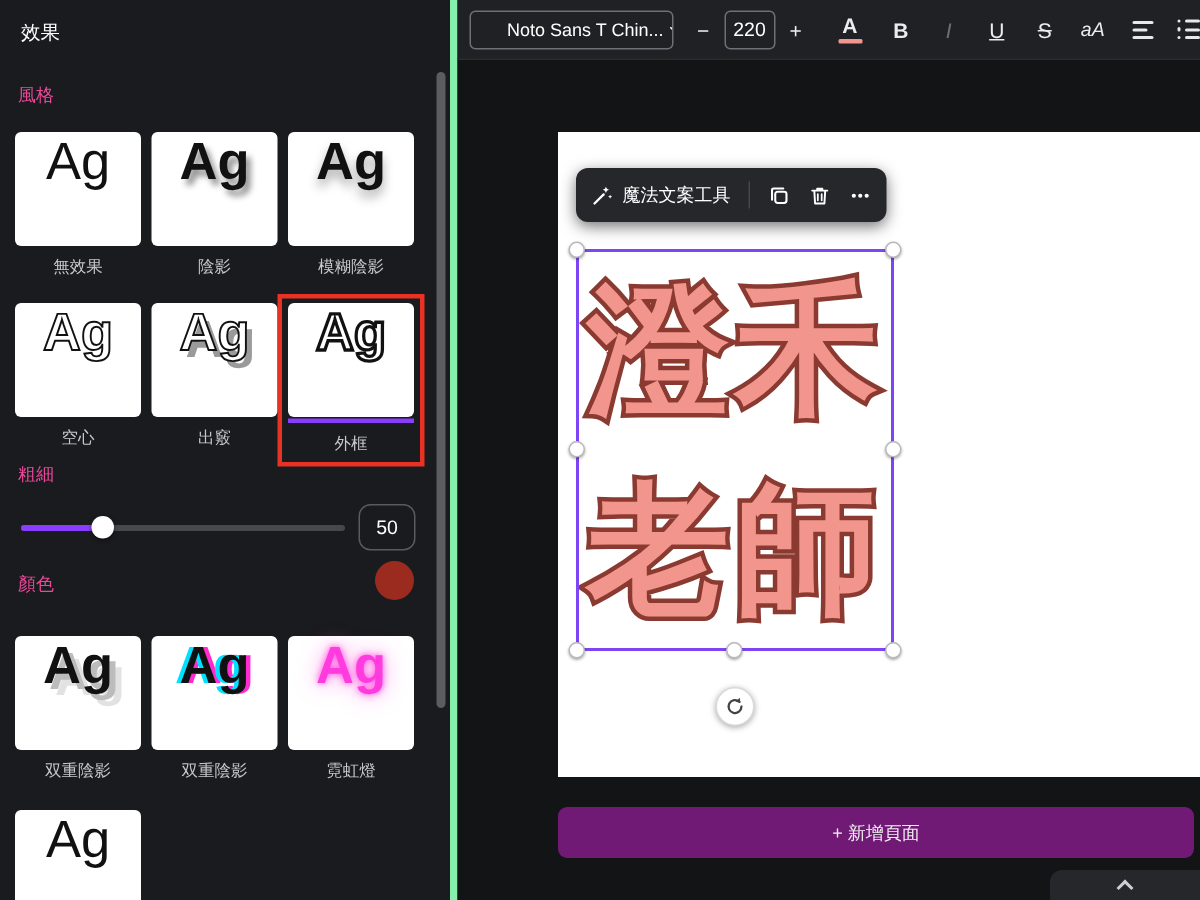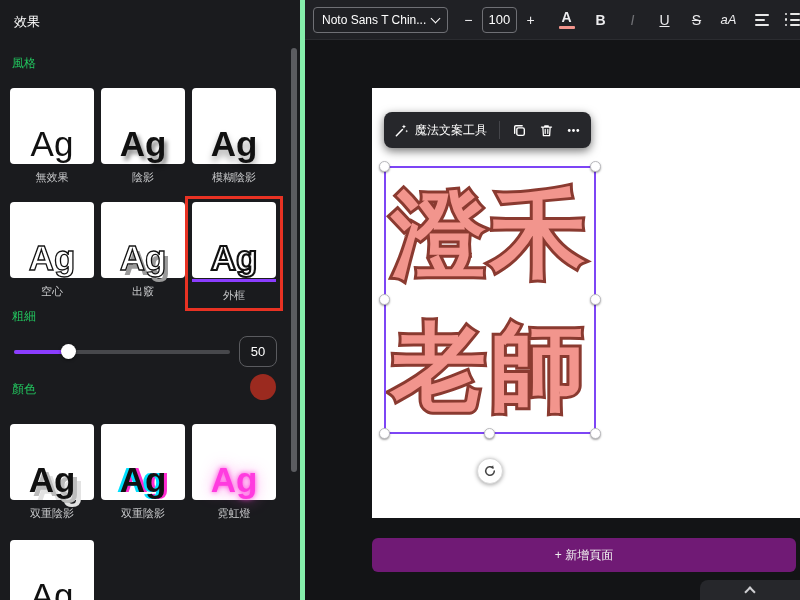--- a/index.html
+++ b/index.html
@@ -3,27 +3,27 @@
 <meta charset="utf-8">
 <style>
   * { margin:0; padding:0; box-sizing:border-box; }
   html,body { width:800px; height:600px; overflow:hidden; background:#131416;
               font-family:"Liberation Sans", sans-serif; }
 
   
   .panel { position:absolute; left:0; top:0; width:305px; height:600px;
            background:#1a1b1e; border-right:5px solid #86efac; overflow:hidden; }
   .panel-title { position:absolute; left:14px; top:13px; font-size:13px; color:#fff; }
-  .section-label { position:absolute; left:12px; font-size:12px; color:#22c55e; }
+  .section-label { position:absolute; left:12px; font-size:12px; color:#ec4899; }
 
   .grid { position:absolute; left:10px; display:grid;
           grid-template-columns:84px 84px 84px; column-gap:7px; }
   .cell { display:flex; flex-direction:column; align-items:center; position:relative; }
   .tile { width:84px; height:76px; background:#fff; border-radius:4px;
-          display:flex; align-items:flex-end; justify-content:center; cursor:pointer; }
+          display:flex; align-items:flex-start; justify-content:center; cursor:pointer; }
   .tile-label { margin-top:6px; font-size:11px; color:#c7c8ca; text-align:center; white-space:nowrap; }
   .ag { font-size:35px; font-weight:600; color:#111; }
 
   .fx-none   .ag { font-weight:500; }
   .fx-shadow .ag { text-shadow:3px 4px 4px rgba(0,0,0,.45); }
   .fx-blur   .ag { font-weight:700; text-shadow:0 5px 7px rgba(0,0,0,.35); }
   .fx-hollow .ag { color:#fff; -webkit-text-stroke:1.3px #111; }
   .fx-splice .ag { color:#fff; -webkit-text-stroke:1.3px #111; text-shadow:4px 5px 0 #9a9a9a; }
   .fx-outline.ag, .fx-outline .ag { color:#fff; -webkit-text-stroke:2.2px #111; font-weight:700; }
   .fx-echo   .ag { text-shadow:4px 4px 0 #bcbcbc, 8px 8px 0 #e2e2e2; }
@@ -52,21 +52,21 @@
 
   .scrollbar { position:absolute; left:291px; top:48px; width:6px; height:424px;
                background:#5b5c60; border-radius:3px; cursor:pointer; }
 
   
   .topbar { position:absolute; left:305px; top:0; width:495px; height:40px;
             background:#202125; border-bottom:1px solid #2b2c30;
             display:flex; align-items:center; padding-left:8px; }
   .font-box { width:142px; height:26px; border:1px solid #6f7075; border-radius:4px;
               display:flex; align-items:center; justify-content:space-between;
-              padding:0 8px; color:#fff; font-size:12px; cursor:pointer; margin-right:8px; white-space:nowrap; overflow:hidden; }
+              padding:0 24px; color:#fff; font-size:12px; cursor:pointer; margin-right:8px; white-space:nowrap; overflow:hidden; }
   .chev-down { width:7px; height:7px; border-right:1.6px solid #fff; border-bottom:1.6px solid #fff;
                transform:rotate(45deg); margin-top:-3px; flex:0 0 auto; margin-left:6px; }
   .tb-btn { height:26px; min-width:24px; display:flex; align-items:center; justify-content:center;
             color:#ececee; font-size:14px; cursor:pointer; border-radius:4px; }
   .size-box { width:36px; height:26px; border:1px solid #6f7075; border-radius:4px;
               color:#fff; font-size:13px; display:flex; align-items:center; justify-content:center;
               margin:0 2px; cursor:text; }
   .color-btn { margin-left:12px; flex-direction:column; font-weight:700; font-size:14px; line-height:14px; }
   .color-underline { width:16px; height:3px; background:#f2958d; margin-top:2px; border-radius:1px; }
   .b-bold { font-weight:700; margin-left:10px; }
@@ -214,21 +214,21 @@
 
   <div class="scrollbar"></div>
 </div>
 
 <div class="topbar">
   <div class="font-box">
     <span>Noto Sans T Chin...</span>
     <span class="chev-down"></span>
   </div>
   <div class="tb-btn">−</div>
-  <div class="size-box">100</div>
+  <div class="size-box">220</div>
   <div class="tb-btn">+</div>
 
   <div class="tb-btn color-btn">
     <span>A</span>
     <span class="color-underline"></span>
   </div>
   <div class="tb-btn b-bold">B</div>
   <div class="tb-btn b-italic">I</div>
   <div class="tb-btn b-under">U</div>
   <div class="tb-btn b-strike">S</div>

